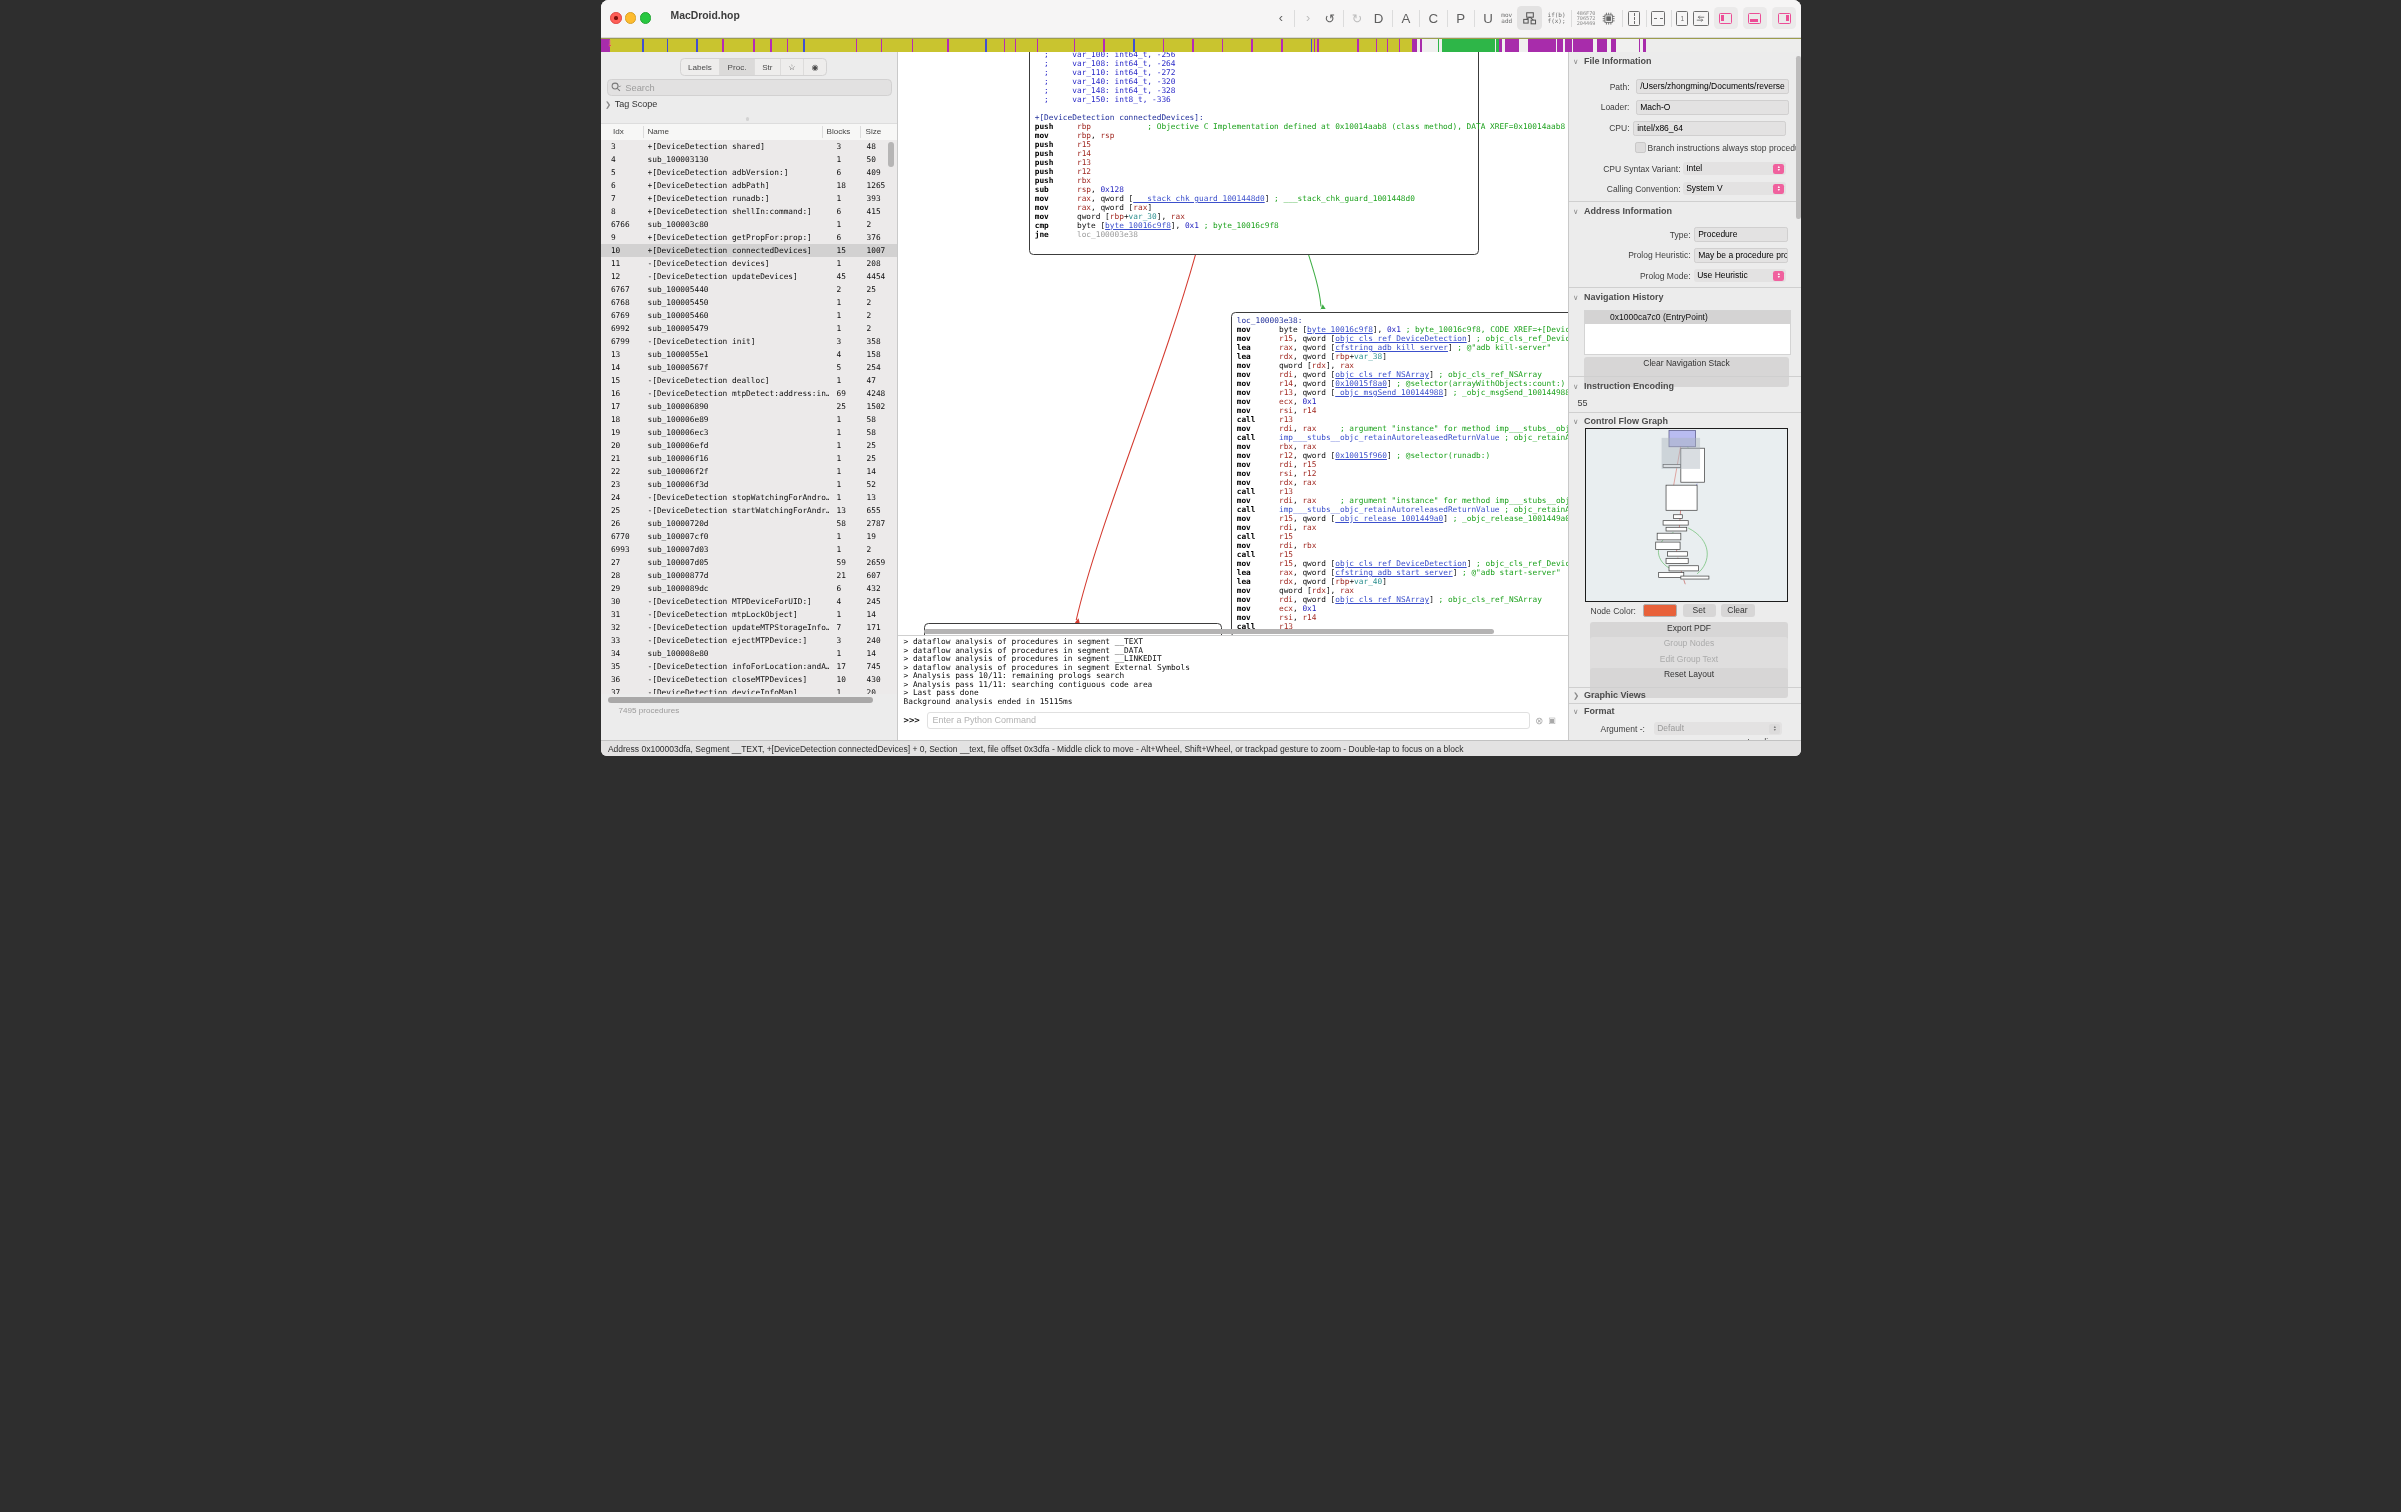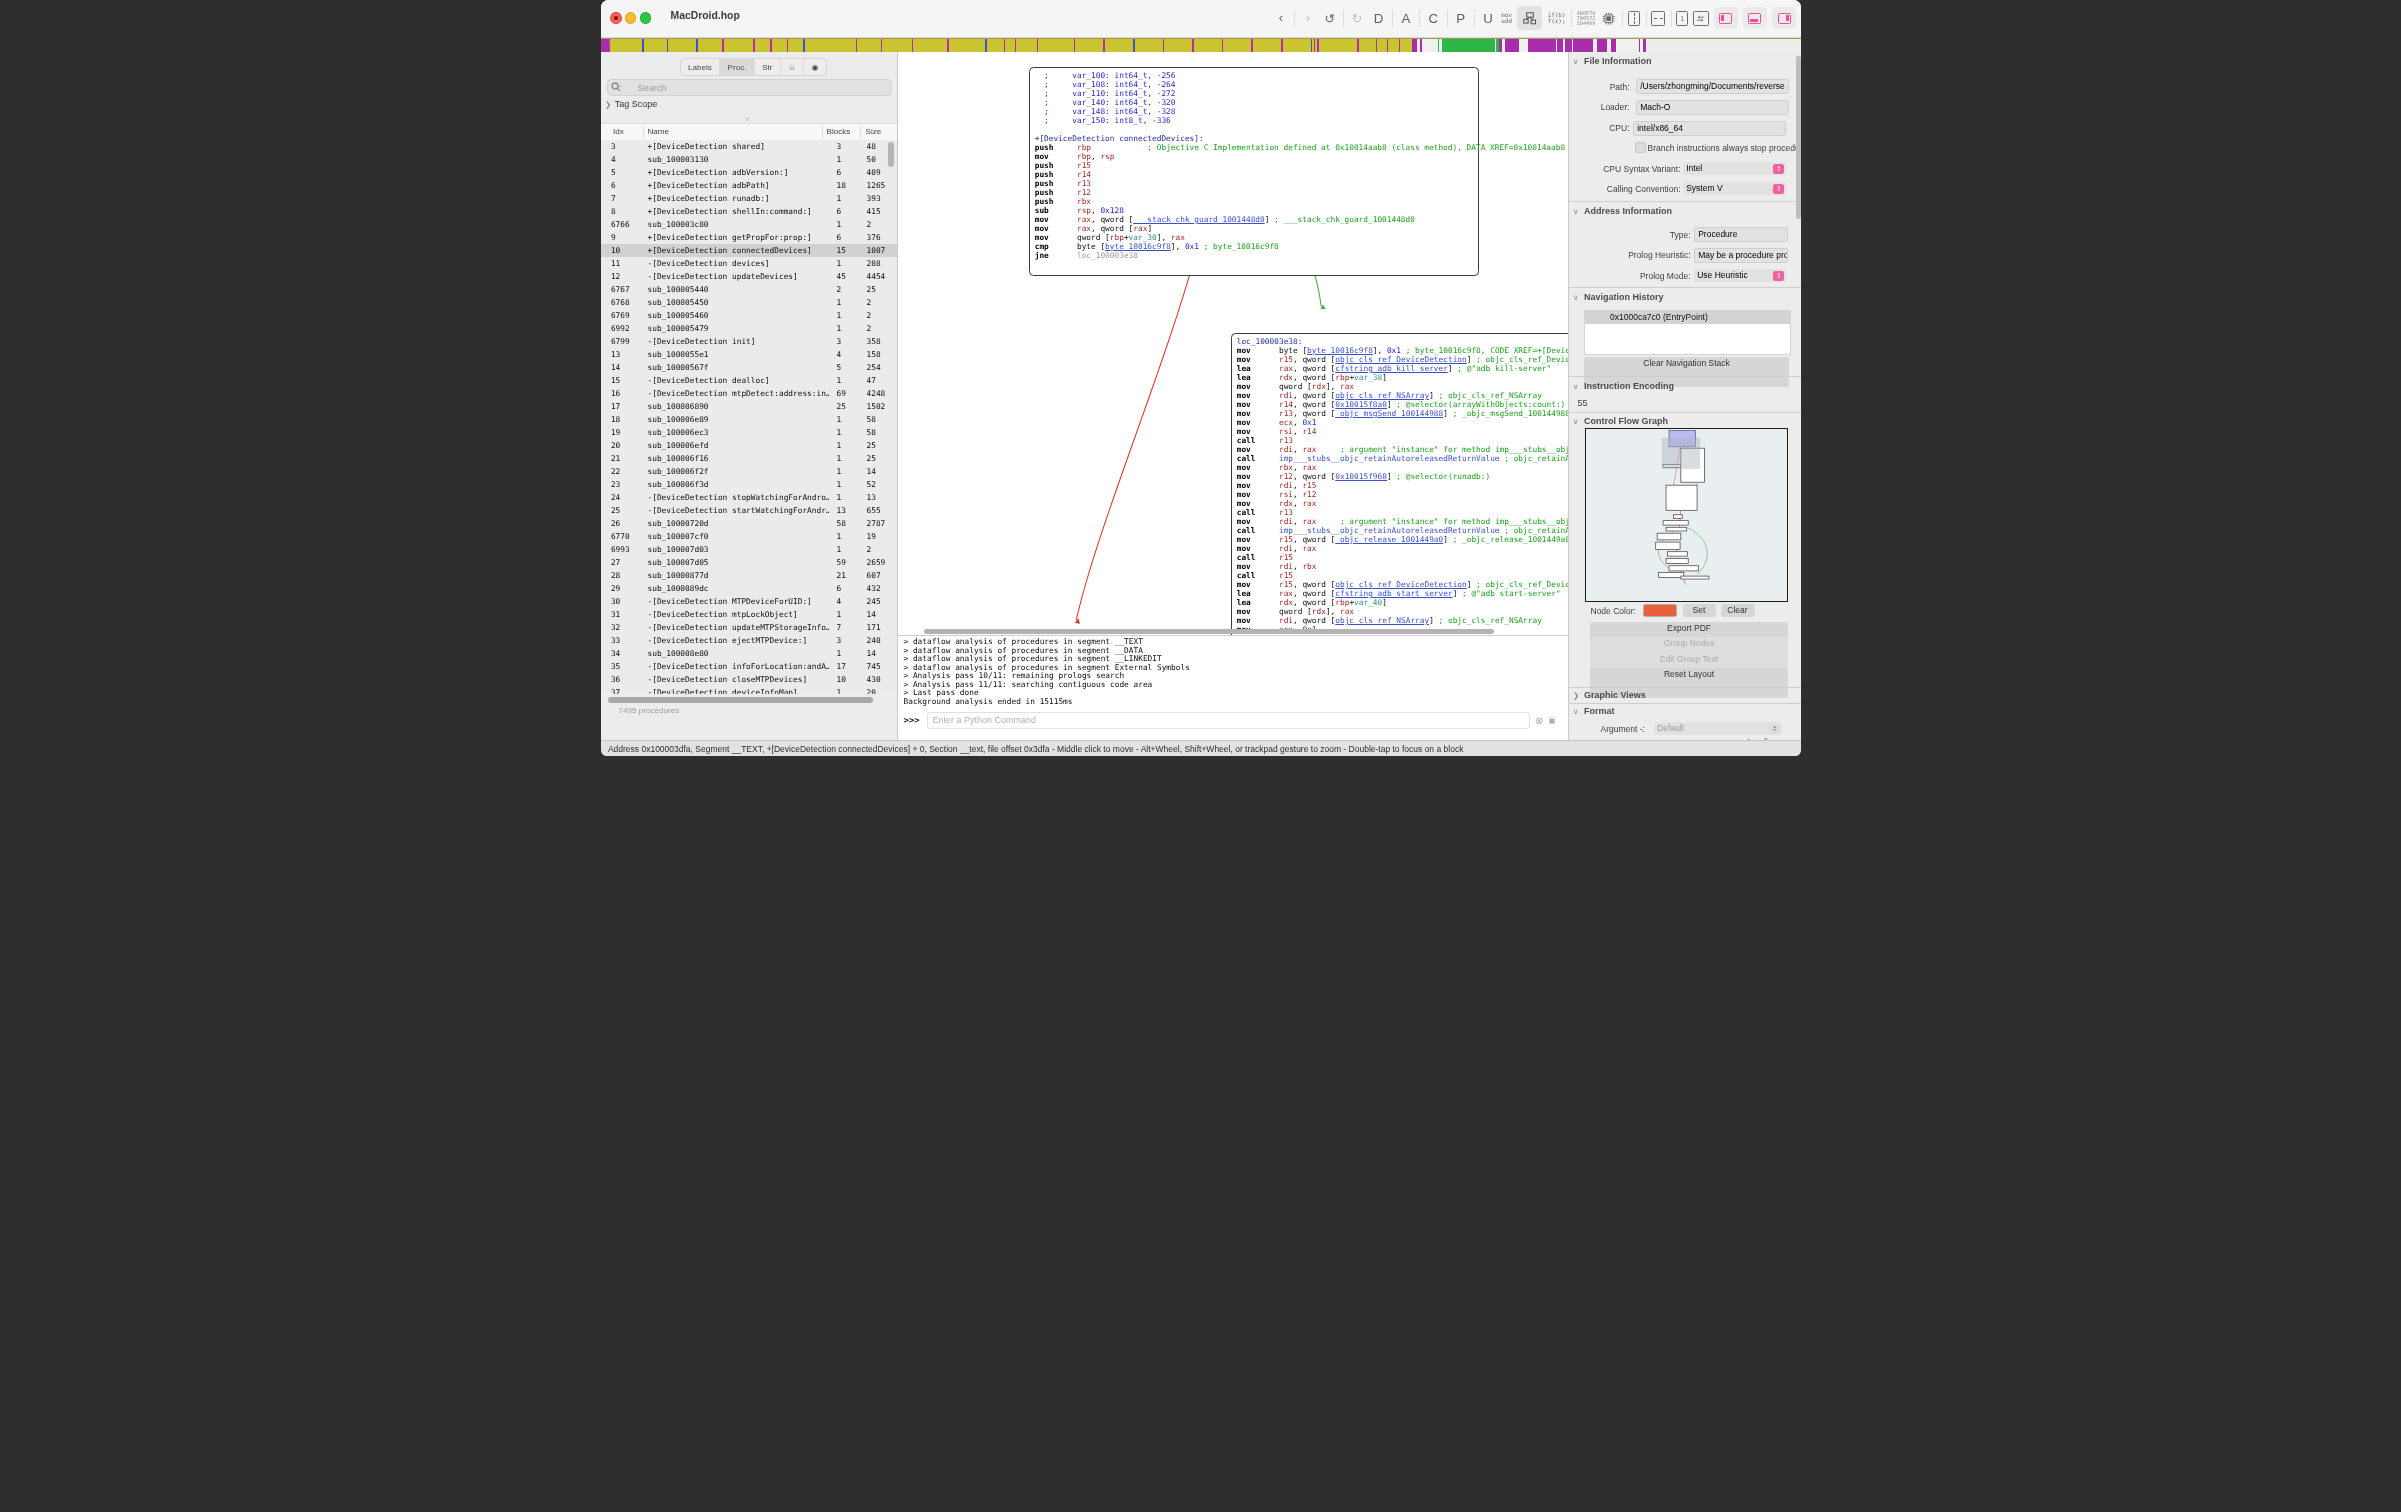--- a/index.html
+++ b/index.html
@@ -35,21 +35,21 @@
   .graph{position:absolute;left:297px;top:52px;width:670px;height:583px;background:#fff;overflow:hidden;}
   .consolebox{position:absolute;left:297px;top:635px;width:670px;height:105px;background:#fff;border-top:0.7px solid #cfcfcf;}
   .inspector{position:absolute;left:967px;top:52px;width:233px;height:688px;background:#ececec;border-left:0.7px solid #c9c9c9;overflow:hidden;}
   .statusbar{position:absolute;left:0;top:740px;width:1200px;height:16.3px;background:#e3e2e2;border-top:0.7px solid #c2c2c2;display:flex;align-items:center;}
   .statusbar span{margin-left:7.4px;font-size:8.5px;color:#2b2b2b;white-space:nowrap;}
   
   .segctl{position:absolute;left:79px;top:6px;display:flex;height:16.3px;border:0.7px solid #d4d3d3;border-radius:4.4px;background:#eeedec;overflow:hidden;font-size:8.1px;color:#4a4a4a;}
   .segseg{padding:3px 7.4px;border-right:0.7px solid #dddcdb;display:flex;align-items:center;}
   .segseg.sel{background:#dbdad9;}
   .segseg:last-child{border-right:none;}
-  .searchbox{position:absolute;left:6px;top:27px;width:283px;height:15px;background:#e2e1e1;border:0.7px solid #d2d1d1;border-radius:4.4px;display:flex;align-items:center;gap:12px;}
+  .searchbox{position:absolute;left:6px;top:27px;width:283px;height:15px;background:#e2e1e1;border:0.7px solid #d2d1d1;border-radius:4.4px;display:flex;align-items:center;}
   .searchbox svg{margin-left:3.7px;}
   .searchbox .ph{margin-left:3.7px;font-size:9.3px;color:#9d9d9d;}
   .tagscope{position:absolute;left:4.4px;top:47px;font-size:9px;color:#333;display:flex;gap:3.7px;align-items:center;}
   .tagscope .chev{color:#8a8a8a;font-size:7.4px;}
   .grip{position:absolute;left:145px;top:65px;width:3.7px;height:3.7px;border-radius:50%;background:#d3d3d3;}
   .thead{position:absolute;left:0;top:71px;width:296px;height:16.3px;background:#f7f7f6;border-top:0.7px solid #dddddd;border-bottom:0.7px solid #d8d8d8;font-size:8.1px;color:#444;}
   .thead span{position:absolute;top:3px;}
   .thead .s1{left:12.6px;} .thead .s2{left:47px;} .thead .s3{left:226px;} .thead .s4{left:265px;}
   .thead i{position:absolute;top:1.5px;width:0.7px;height:12.6px;background:#dcdcdc;}
   .tbody{position:absolute;left:0;top:88px;width:296px;height:554px;overflow:hidden;background:#eceaea;
@@ -57,21 +57,21 @@
   .t-row{position:relative;height:13px;line-height:13px;white-space:nowrap;}
   .t-row.sel{background:#d2d1d1;}
   .t-row .c0{position:absolute;left:10.4px;} .t-row .c1{position:absolute;left:47px;width:181px;overflow:hidden;}
   .t-row .c2{position:absolute;left:236px;} .t-row .c3{position:absolute;left:266px;}
   .vthumb{position:absolute;right:3px;top:90px;width:5.2px;height:25px;border-radius:3px;background:#b6b5b5;}
   .hthumb{position:absolute;left:7.4px;top:645px;width:265px;height:6px;border-radius:3px;background:#a9a8a8;}
   .sfoot{position:absolute;left:18px;top:654px;font-size:8.1px;color:#9c9b9b;}
   
   .edges{position:absolute;left:0;top:0;}
   .node{position:absolute;background:#fff;border:1px solid #3c3c3c;border-radius:4.4px;padding:3px 5.2px;
-    font-family:"DejaVu Sans Mono",monospace;font-size:7.8px;white-space:pre;margin-top:21px;}
+    font-family:"DejaVu Sans Mono",monospace;font-size:7.8px;white-space:pre;}
   .asm-line{height:9px;line-height:9px;}
   .tk-mn{color:#000;font-weight:bold;}
   .tk-reg{color:#a22b24;}
   .tk-num{color:#1d1dbe;}
   .tk-sym{color:#3c50cc;}
   .tk-und{color:#3c50cc;text-decoration:underline;}
   .tk-com{color:#1ea21e;}
   .tk-lbl{color:#22309b;}
   .tk-loc{color:#9b9b9b;}
   .tk-var{color:#2c8f8f;}

